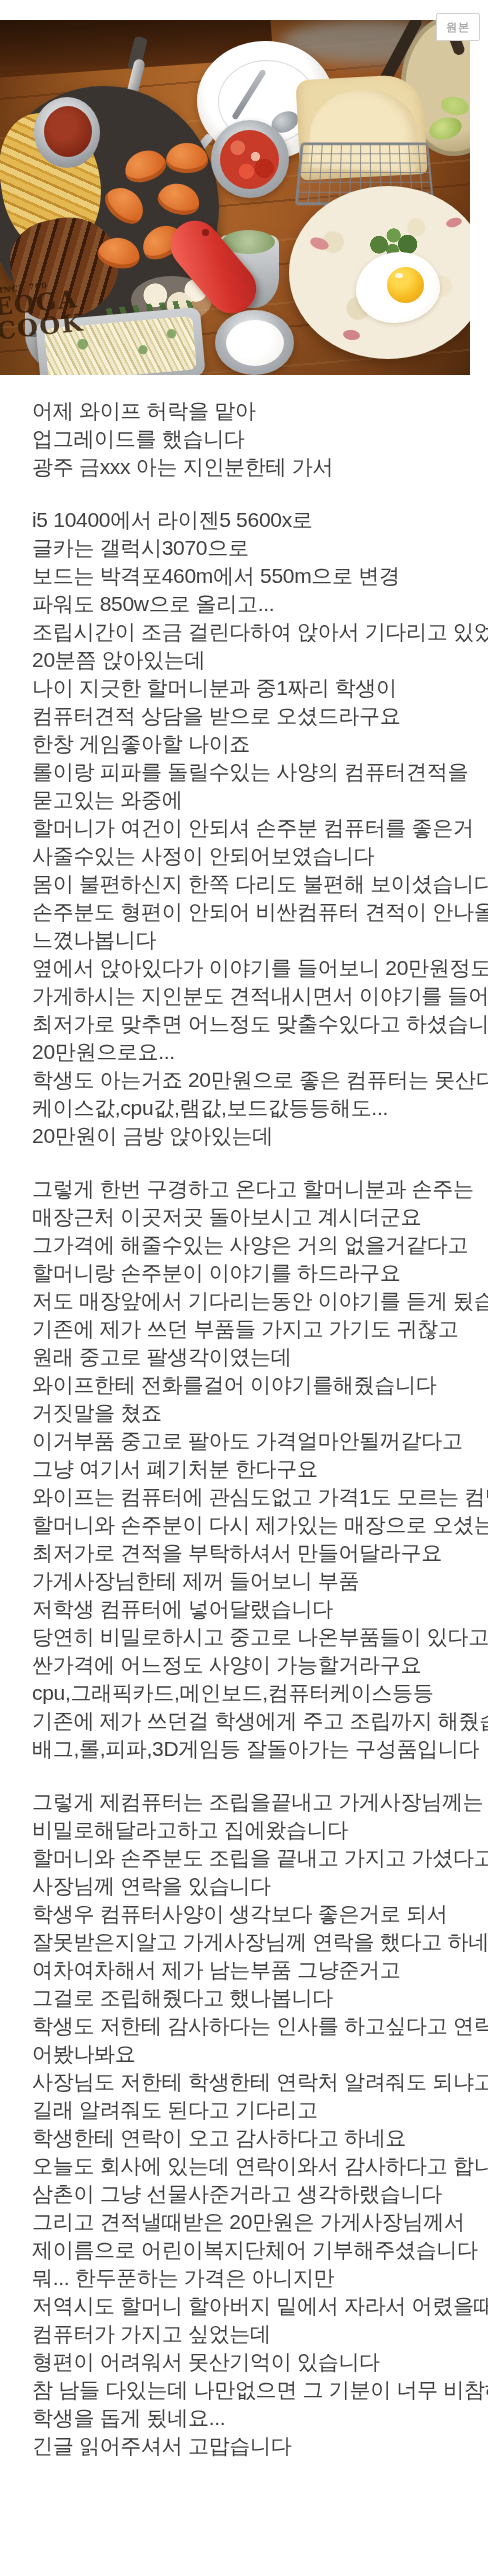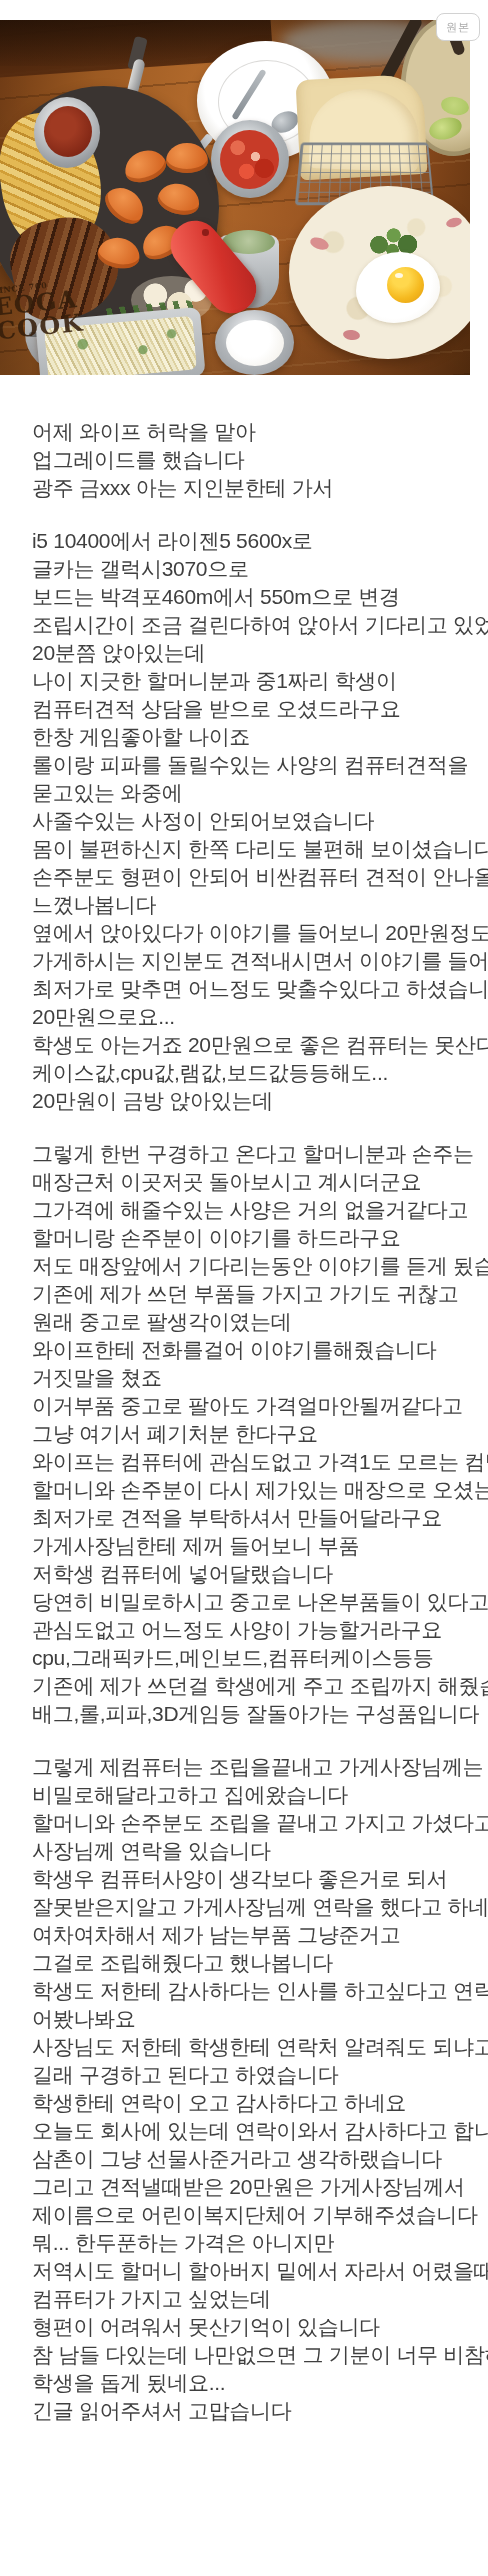--- a/index.html
+++ b/index.html
@@ -5,22 +5,22 @@
   html,body{margin:0;padding:0;}
   body{
     width:488px;height:2576px;background:#ffffff;position:relative;overflow:hidden;
     font-family:"Liberation Sans","DejaVu Sans",sans-serif;
   }
   .page{position:relative;width:488px;height:2576px;}
 
   
   .origin-btn{
     position:absolute;top:-6.6px;right:8px;z-index:5;
-    background:#fff;border:1.3px solid #d2d2d2;border-radius:8px;
-    color:#a9a9a9;font-size:11.2px;padding:6px 9.2px 4.6px 9.2px;letter-spacing:0.7px;
+    background:#fff;border:1.3px solid #d2d2d2;border-radius:2px;
+    color:#a9a9a9;font-size:11.2px;padding:6px 9.2px 4.6px 9.2px;letter-spacing:0.7px;font-weight:bold;
   }
 
   
   .photo{
     position:relative;width:470px;height:355px;margin-top:20px;overflow:hidden;
     background:
       radial-gradient(140% 95% at 70% 15%, rgba(0,0,0,0) 45%, rgba(0,0,0,.20) 100%),
       repeating-linear-gradient(-5deg, rgba(62,30,6,.30) 0 2px, rgba(0,0,0,0) 2px 24px, rgba(255,214,150,.10) 24px 26px, rgba(0,0,0,0) 26px 63px),
       linear-gradient(100deg,#6e3a14 0%,#9c5a22 20%,#b26a2c 40%,#a05a24 60%,#8a4a1c 82%,#5f3210 100%);
   }
@@ -174,21 +174,21 @@
 
   .brand{left:-5.3px;top:261px;transform:rotate(-6deg);color:rgba(52,30,10,.88);
     font-family:"DejaVu Serif","Liberation Serif",serif;font-weight:bold;}
   .brand div{position:static;}
   .brand-since{font-size:8px;letter-spacing:0.7px;}
   .brand-big{font-size:24px;line-height:24.4px;letter-spacing:1.3px;}
 
   
   .post{
     padding:22.4px 18.5px 0 32px;
-    font-size:21px;color:#3f3f3f;letter-spacing:-0.3px;margin-top:21px;
+    font-size:21px;color:#3f3f3f;letter-spacing:-0.3px;
   }
   .post .line{height:28px;line-height:28px;white-space:nowrap;overflow:visible;}
   .post .line.blank{height:25px;}
 </style>
 </head>
 <body>
 
 <div class="page">
 
   <button class="origin-btn">원본</button>
@@ -267,27 +267,29 @@
   </div>
 
   <div class="post">
       <div class="line">어제 와이프 허락을 맡아</div>
       <div class="line">업그레이드를 했습니다</div>
       <div class="line">광주 금xxx 아는 지인분한테 가서</div>
       <div class="line blank"></div>
       <div class="line">i5 10400에서 라이젠5 5600x로</div>
       <div class="line">글카는 갤럭시3070으로</div>
       <div class="line">보드는 박격포460m에서 550m으로 변경</div>
+      <div class="line">파워도 850w으로 올리고...</div>
       <div class="line">조립시간이 조금 걸린다하여 앉아서 기다리고 있었습니다</div>
       <div class="line">20분쯤 앉아있는데</div>
       <div class="line">나이 지긋한 할머니분과 중1짜리 학생이</div>
       <div class="line">컴퓨터견적 상담을 받으로 오셨드라구요</div>
       <div class="line">한창 게임좋아할 나이죠</div>
       <div class="line">롤이랑 피파를 돌릴수있는 사양의 컴퓨터견적을</div>
       <div class="line">묻고있는 와중에</div>
+      <div class="line">할머니가 여건이 안되셔 손주분 컴퓨터를 좋은거</div>
       <div class="line">사줄수있는 사정이 안되어보였습니다</div>
       <div class="line">몸이 불편하신지 한쪽 다리도 불편해 보이셨습니다</div>
       <div class="line">손주분도 형편이 안되어 비싼컴퓨터 견적이 안나올꺼라고</div>
       <div class="line">느꼈나봅니다</div>
       <div class="line">옆에서 앉아있다가 이야기를 들어보니 20만원정도 가격을</div>
       <div class="line">가게하시는 지인분도 견적내시면서 이야기를 들어보니</div>
       <div class="line">최저가로 맞추면 어느정도 맞출수있다고 하셨습니다</div>
       <div class="line">20만원으로요...</div>
       <div class="line">학생도 아는거죠 20만원으로 좋은 컴퓨터는 못산다는걸요</div>
       <div class="line">케이스값,cpu값,램값,보드값등등해도...</div>
@@ -303,37 +305,37 @@
       <div class="line">와이프한테 전화를걸어 이야기를해줬습니다</div>
       <div class="line">거짓말을 쳤죠</div>
       <div class="line">이거부품 중고로 팔아도 가격얼마안될꺼같다고</div>
       <div class="line">그냥 여기서 폐기처분 한다구요</div>
       <div class="line">와이프는 컴퓨터에 관심도없고 가격1도 모르는 컴맹입니다</div>
       <div class="line">할머니와 손주분이 다시 제가있는 매장으로 오셨는데</div>
       <div class="line">최저가로 견적을 부탁하셔서 만들어달라구요</div>
       <div class="line">가게사장님한테 제꺼 들어보니 부품</div>
       <div class="line">저학생 컴퓨터에 넣어달랬습니다</div>
       <div class="line">당연히 비밀로하시고 중고로 나온부품들이 있다고</div>
-      <div class="line">관심도없고 어느정도 사양이 가능할거라구요</div>
+      <div class="line">싼가격에 어느정도 사양이 가능할거라구요</div>
       <div class="line">cpu,그래픽카드,메인보드,컴퓨터케이스등등</div>
       <div class="line">기존에 제가 쓰던걸 학생에게 주고 조립까지 해줬습니다</div>
       <div class="line">배그,롤,피파,3D게임등 잘돌아가는 구성품입니다</div>
       <div class="line blank"></div>
       <div class="line">그렇게 제컴퓨터는 조립을끝내고 가게사장님께는</div>
       <div class="line">비밀로해달라고하고 집에왔습니다</div>
       <div class="line">할머니와 손주분도 조립을 끝내고 가지고 가셨다고</div>
       <div class="line">사장님께 연락을 있습니다</div>
       <div class="line">학생우 컴퓨터사양이 생각보다 좋은거로 되서</div>
       <div class="line">잘못받은지알고 가게사장님께 연락을 했다고 하네요</div>
       <div class="line">여차여차해서 제가 남는부품 그냥준거고</div>
       <div class="line">그걸로 조립해줬다고 했나봅니다</div>
       <div class="line">학생도 저한테 감사하다는 인사를 하고싶다고 연락처를 물</div>
       <div class="line">어봤나봐요</div>
       <div class="line">사장님도 저한테 학생한테 연락처 알려줘도 되냐고 물어보</div>
-      <div class="line">길래 구경하고 된다고 하였습니다</div>
+      <div class="line">길래 알려줘도 된다고 기다리고</div>
       <div class="line">학생한테 연락이 오고 감사하다고 하네요</div>
       <div class="line">오늘도 회사에 있는데 연락이와서 감사하다고 합니다.</div>
       <div class="line">삼촌이 그냥 선물사준거라고 생각하랬습니다</div>
       <div class="line">그리고 견적낼때받은 20만원은 가게사장님께서</div>
       <div class="line">제이름으로 어린이복지단체어 기부해주셨습니다</div>
       <div class="line">뭐... 한두푼하는 가격은 아니지만</div>
       <div class="line">저역시도 할머니 할아버지 밑에서 자라서 어렸을때 그렇게</div>
       <div class="line">컴퓨터가 가지고 싶었는데</div>
       <div class="line">형편이 어려워서 못산기억이 있습니다</div>
       <div class="line">참 남들 다있는데 나만없으면 그 기분이 너무 비참해서</div>

